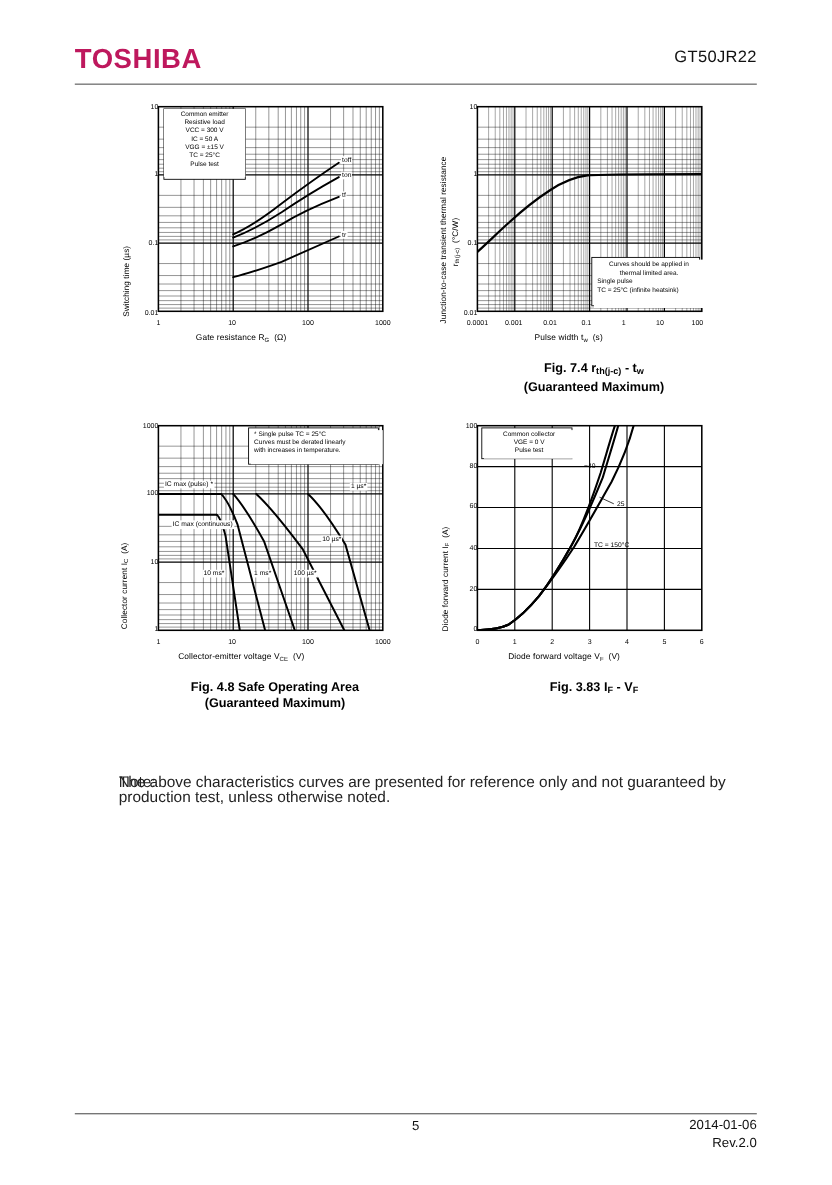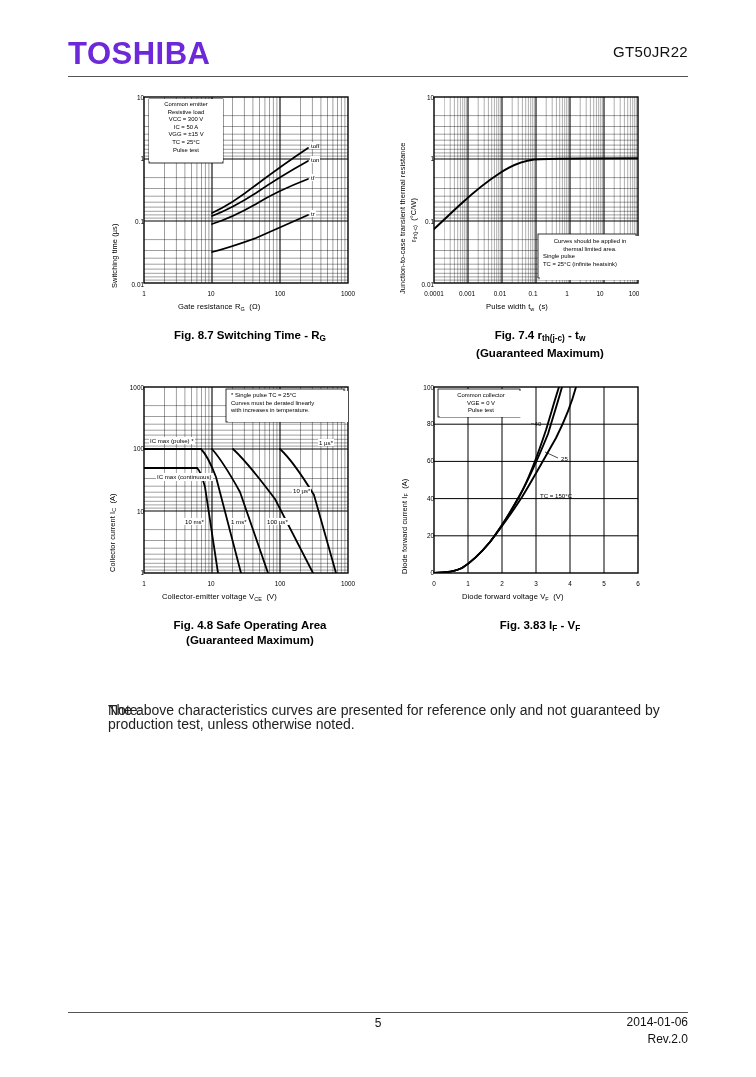--- a/index.html
+++ b/index.html
@@ -2,21 +2,21 @@
 <html><head>
 <meta charset="utf-8">
 <style>
   html,body{margin:0;padding:0;background:#fff;}
   body{width:756px;height:1077px;position:relative;font-family:"Liberation Sans",sans-serif;color:#000;}
   .page{position:absolute;inset:0;width:756px;height:1077px;}
 
   
   .header{position:absolute;left:68px;top:40px;width:620px;height:34px;}
   .logo{position:absolute;left:0;top:0;font-family:"Liberation Sans",sans-serif;font-weight:bold;
-        font-size:31px;letter-spacing:0.5px;color:#6d28d9;line-height:28px;}
+        font-size:25px;letter-spacing:0.5px;color:#be185d;line-height:28px;}
   .partno{position:absolute;right:0;top:3px;font-size:15px;color:#111;letter-spacing:.3px;}
   .headrule{position:absolute;left:68px;top:76px;width:620px;height:0;border-top:1.6px solid #555;}
 
   
   .figs{position:absolute;left:0;top:92px;width:756px;}
   .figrow{position:relative;width:756px;height:290px;}
   .fig{position:absolute;top:0;width:300px;height:290px;}
   .fig.left{left:100px;}
   .fig.right{left:390px;}
 
@@ -172,23 +172,20 @@
           </div>
 
           <div class="curveLbl" style="left:210px;top:50px;">toff</div>
           <div class="curveLbl" style="left:210px;top:64px;">ton</div>
           <div class="curveLbl" style="left:210px;top:82px;">tf</div>
           <div class="curveLbl" style="left:210px;top:118px;">tr</div>
 
           <div class="xlab" style="left:78px;top:210px;">
             <span>Gate resistance   R</span><sub>G</sub>&nbsp;&nbsp;<span>(Ω)</span>
           </div>
-        </div>
-        <div class="caption">
-          <span>Fig. 8.7   Switching Time - R</span><sub>G</sub>
         </div>
       </div>
 
       <div class="fig right">
         <div class="plotwrap">
           <div class="ylab" style="left:8px;top:202px;">Junction-to-case transient thermal resistance</div>
           <div class="ylab" style="left:19px;top:150px;">
             <span>r</span><sub>th(j-c)</sub>&nbsp;&nbsp;<span>(°C/W)</span>
           </div>
           <div class="ytick" style="left:20px;top:2px;width:24px;">10</div>

